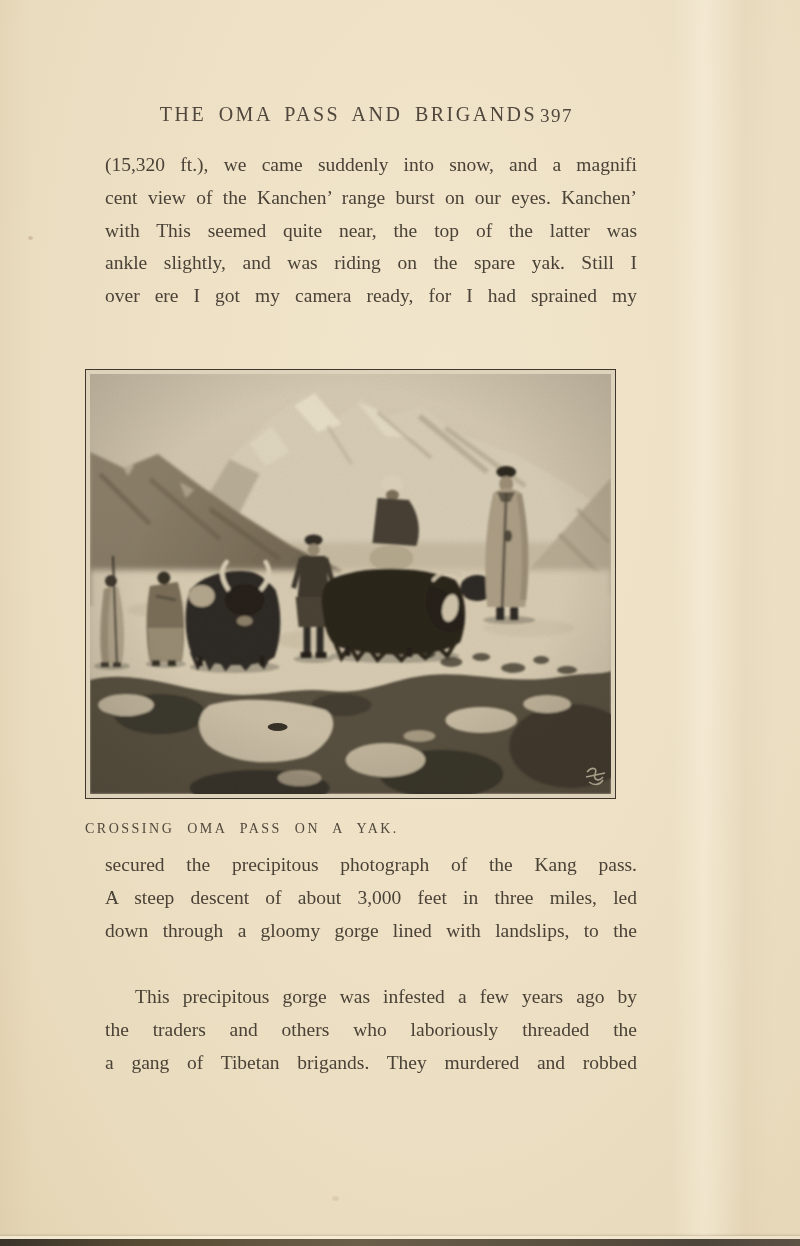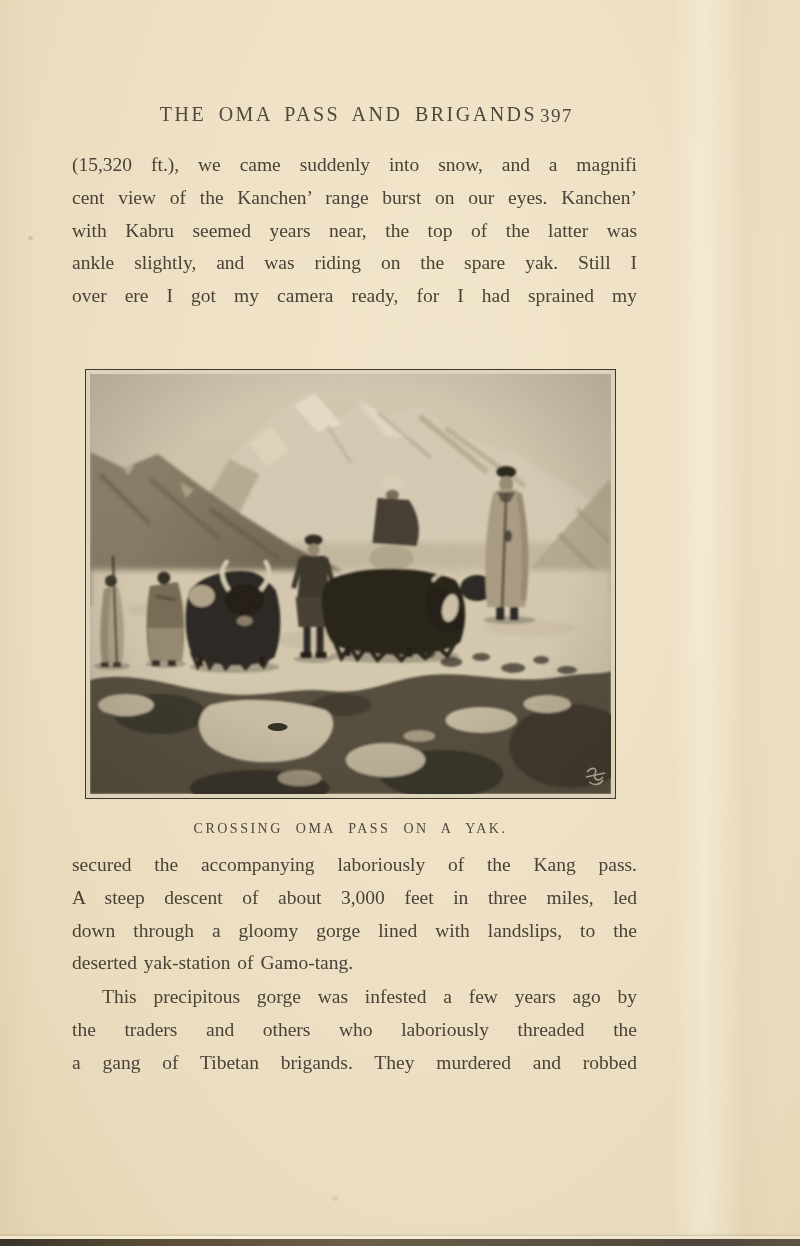--- a/index.html
+++ b/index.html
@@ -17,38 +17,38 @@
   }
   .running-head{
     position:absolute;top:103px;left:72px;width:553px;
     text-align:center;font-size:20px;letter-spacing:2.5px;word-spacing:5px;
     color:#51483d;white-space:nowrap;
   }
   .pagenum{
     position:absolute;top:105px;left:540px;font-size:19px;letter-spacing:1.5px;color:#51483d;
   }
   .para{position:absolute;left:72px;width:565px;font-size:19.5px;line-height:32.8px;color:#4a4237;}
-  .para .ln{height:32.8px;overflow:hidden;}
+  .para .ln{height:32.8px;overflow:hidden;margin-left:33px;}
   .jline{text-align:justify;text-align-last:justify;word-spacing:1.5px;}
   .lline{text-align:left;word-spacing:2px;}
   .indent{text-indent:30px;}
   #para1{top:149px;}
   #para2{top:849px;}
   #para3{top:981px;}
   .photo-frame{
     position:absolute;top:369px;left:85px;
     width:521px;height:420px;
     border:1.5px solid #3e372d;
     padding:4px;
     background:#ddd2ba;
   }
   .photo-frame svg{display:block;width:521px;height:420px;}
   .caption{
     position:absolute;top:821px;left:85px;width:531px;
-    text-align:center;font-size:14px;letter-spacing:2.5px;word-spacing:7px;
+    font-size:14px;letter-spacing:2.5px;word-spacing:7px;
     color:#50473c;white-space:nowrap;
   }
   .bottom-bevel{
     position:absolute;left:0;bottom:7px;width:800px;height:3px;
     background:linear-gradient(90deg,#f2e8d0,#f7eed8 30%,#f3e9d1 70%,#eee3c9);
     box-shadow:0 -1px 2px rgba(120,100,70,0.25);
   }
   .bottom-edge{
     position:absolute;left:0;bottom:0;width:800px;height:7px;
     background:linear-gradient(90deg,#39332a 0%,#574b33 18%,#6b5f4a 45%,#59503f 70%,#4d443a 88%,#5d5345 100%);
@@ -60,21 +60,21 @@
 <body>
 
 <div class="page">
 
   <div class="running-head">THE OMA PASS AND BRIGANDS</div>
   <div class="pagenum">397</div>
 
   <div class="para" id="para1">
     <div class="ln jline">(15,320 ft.), we came suddenly into snow, and a magnifi</div>
     <div class="ln jline">cent view of the Kanchen’ range burst on our eyes. Kanchen’</div>
-    <div class="ln jline">with Kabru seemed years near, the top of the latter was</div>
+    <div class="ln jline">with This seemed quite near, the top of the latter was</div>
     <div class="ln jline">ankle slightly, and was riding on the spare yak. Still I</div>
     <div class="ln jline">over ere I got my camera ready, for I had sprained my</div>
   </div>
 
   <div class="photo-frame">
     <svg viewBox="0 0 522 420" preserveAspectRatio="none" role="img">
       <defs>
         <filter id="b3" x="-20%" y="-20%" width="140%" height="140%">
             <feGaussianBlur stdDeviation="3"></feGaussianBlur>
           </filter>
@@ -263,24 +263,23 @@
       </g>
 
       <rect x="0" y="0" width="522" height="420" fill="url(#vig)"></rect>
       <rect x="0" y="0" width="522" height="420" filter="url(#grain)"></rect>
     </svg>
   </div>
 
   <div class="caption">CROSSING OMA PASS ON A YAK.</div>
 
   <div class="para" id="para2">
-    <div class="ln jline">secured the accompanying laboriously of the Kang pass.</div>
+    <div class="ln jline">secured the precipitous photograph of the Kang pass.</div>
     <div class="ln jline">A steep descent of about 3,000 feet in three miles, led</div>
     <div class="ln jline">down through a gloomy gorge lined with landslips, to the</div>
-    <div class="ln lline">deserted yak-station of Gamo-tang.</div>
   </div>
 
   <div class="para" id="para3">
     <div class="ln jline indent">This precipitous gorge was infested a few years ago by</div>
     <div class="ln jline">the traders and others who laboriously threaded the</div>
     <div class="ln jline">a gang of Tibetan brigands. They murdered and robbed</div>
   </div>
 
   <div class="stain1"></div>
   <div class="stain2"></div>

